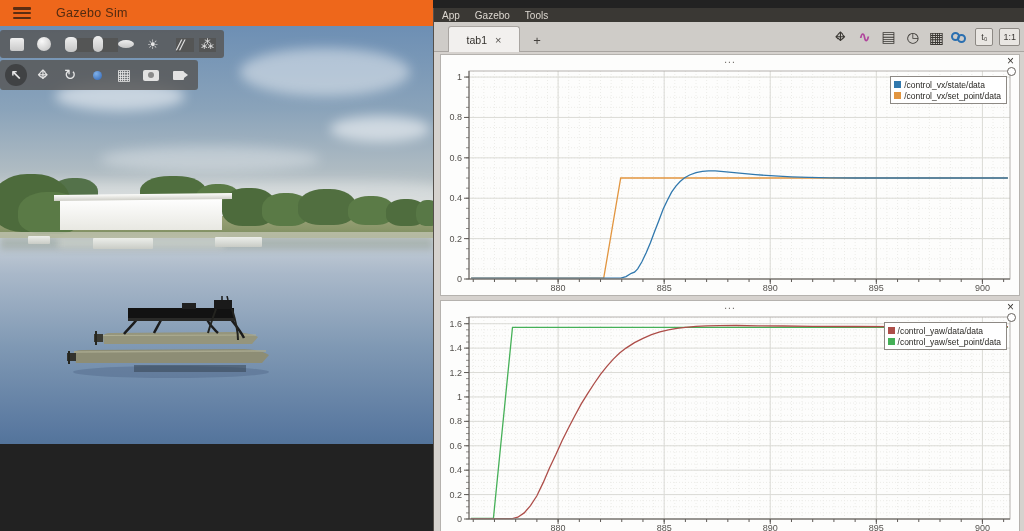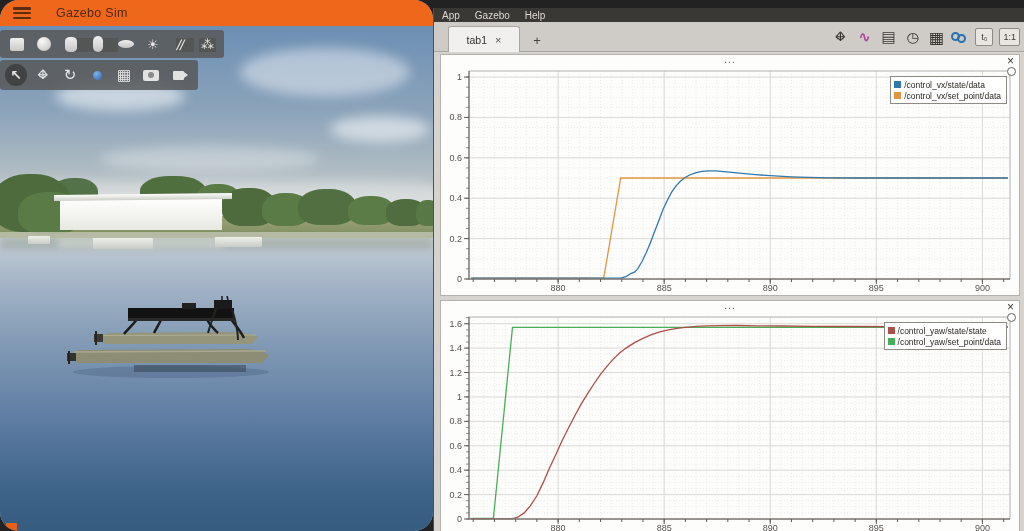--- a/index.html
+++ b/index.html
@@ -1,21 +1,21 @@
 <!DOCTYPE html>
 <html><head>
 <meta charset="utf-8">
 <style>
   * { margin:0; padding:0; box-sizing:border-box; }
   html,body { width:1024px; height:531px; overflow:hidden; background:#222;
               font-family:"Liberation Sans", sans-serif; }
   .screen { position:relative; width:1024px; height:531px; }
 
   
-  .gazebo { position:absolute; left:0; top:0; width:433px; height:531px; overflow:hidden; background:#9fb0c0;border-radius:19px; }
+  .gazebo { position:absolute; left:0; top:0; width:433px; height:444px; overflow:hidden; background:#9fb0c0; }
   .gz-header { position:absolute; left:0; top:0; width:433px; height:26px; background:#ee671b; z-index:30;
                display:flex; align-items:center; }
   .burger { width:18px; height:12px; margin-left:13px; display:flex; flex-direction:column; justify-content:space-between; cursor:pointer;}
   .burger i { display:block; height:2.5px; background:rgba(50,30,15,.78); border-radius:1px; }
   .gz-title { margin-left:25px; font-size:12.5px; color:rgba(55,33,15,.85); letter-spacing:.3px; }
 
   .scene { position:absolute; left:0; top:26px; width:433px; height:505px; overflow:hidden; }
   .sky  { position:absolute; left:0; top:0; width:433px; height:208px;
           background:linear-gradient(#6d8fb4 0%, #8aa3ba 40%, #b6c0c4 75%, #dadbd5 100%); }
   .cloud { position:absolute; background:rgba(255,255,255,.55); border-radius:50%; filter:blur(6px); }
@@ -225,21 +225,21 @@
             <span class="vid"></span>
           </span>
       </div>
     </div>
   </div>
 
   <div class="pj">
     <div class="pj-menubar">
       <span class="pj-menu-item">App</span>
       <span class="pj-menu-item">Gazebo</span>
-      <span class="pj-menu-item">Help</span>
+      <span class="pj-menu-item">Tools</span>
     </div>
 
     <div class="pj-tabbar">
       <div class="pj-tab">
         <span>tab1</span>
         <span class="tclose">×</span>
       </div>
       <div class="pj-newtab">+</div>
 
       <div class="pj-tools">
@@ -447,21 +447,21 @@
             </svg></div>
       </div>
 
       <div class="plot-widget w2">
         <div class="plot-title">...</div>
         <div class="plot-close">×</div>
         <div class="corner-handle"></div>
         <div class="legend">
           <div class="legend-row">
             <span class="legend-swatch" style="background: rgb(173, 78, 73);"></span>
-            <span class="legend-label">/control_yaw/state/state</span>
+            <span class="legend-label">/control_yaw/data/data</span>
           </div>
           <div class="legend-row">
             <span class="legend-swatch" style="background: rgb(69, 176, 87);"></span>
             <span class="legend-label">/control_yaw/set_point/data</span>
           </div>
         </div>
         <div class="plot-canvas"><svg width="576" height="220">
               <line x1="31.243137254902926" y1="3" x2="31.243137254902926" y2="205" stroke="#ecece8" stroke-width="1" stroke-dasharray="1,2"></line>
               <line x1="41.85098039215783" y1="3" x2="41.85098039215783" y2="205" stroke="#ecece8" stroke-width="1" stroke-dasharray="1,2"></line>
               <line x1="52.458823529412726" y1="3" x2="52.458823529412726" y2="205" stroke="#ecece8" stroke-width="1" stroke-dasharray="1,2"></line>

